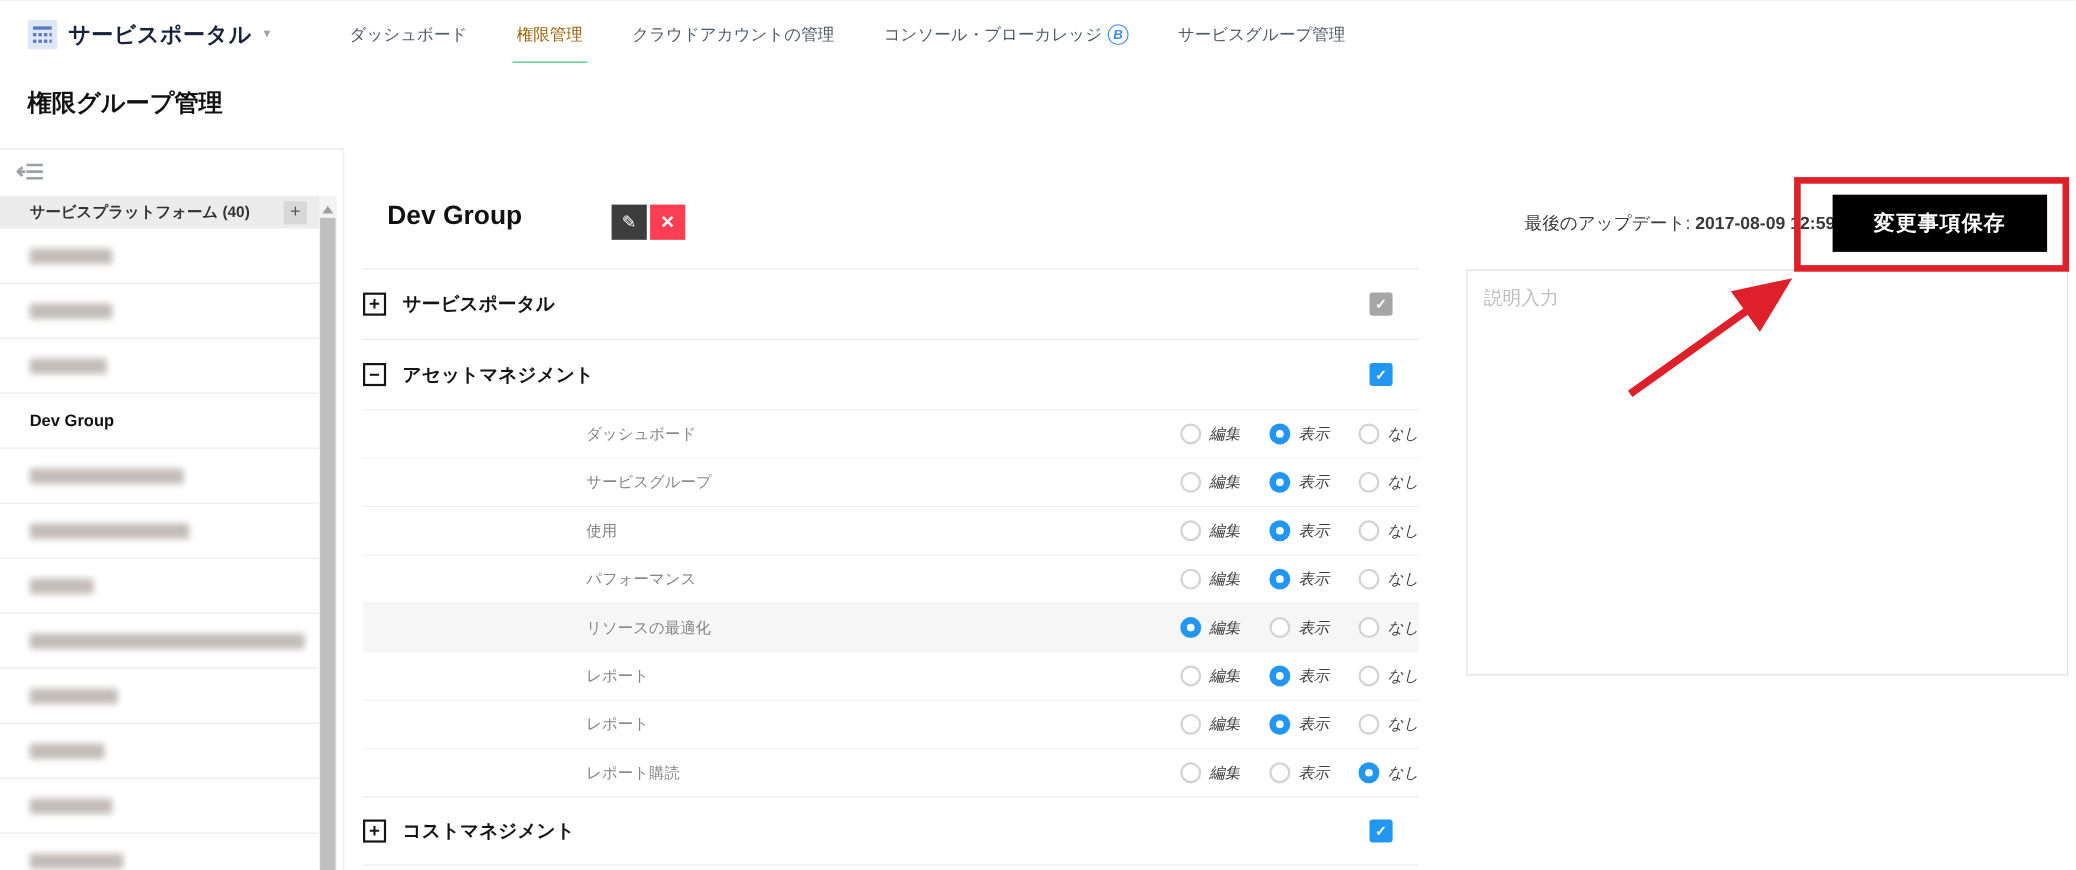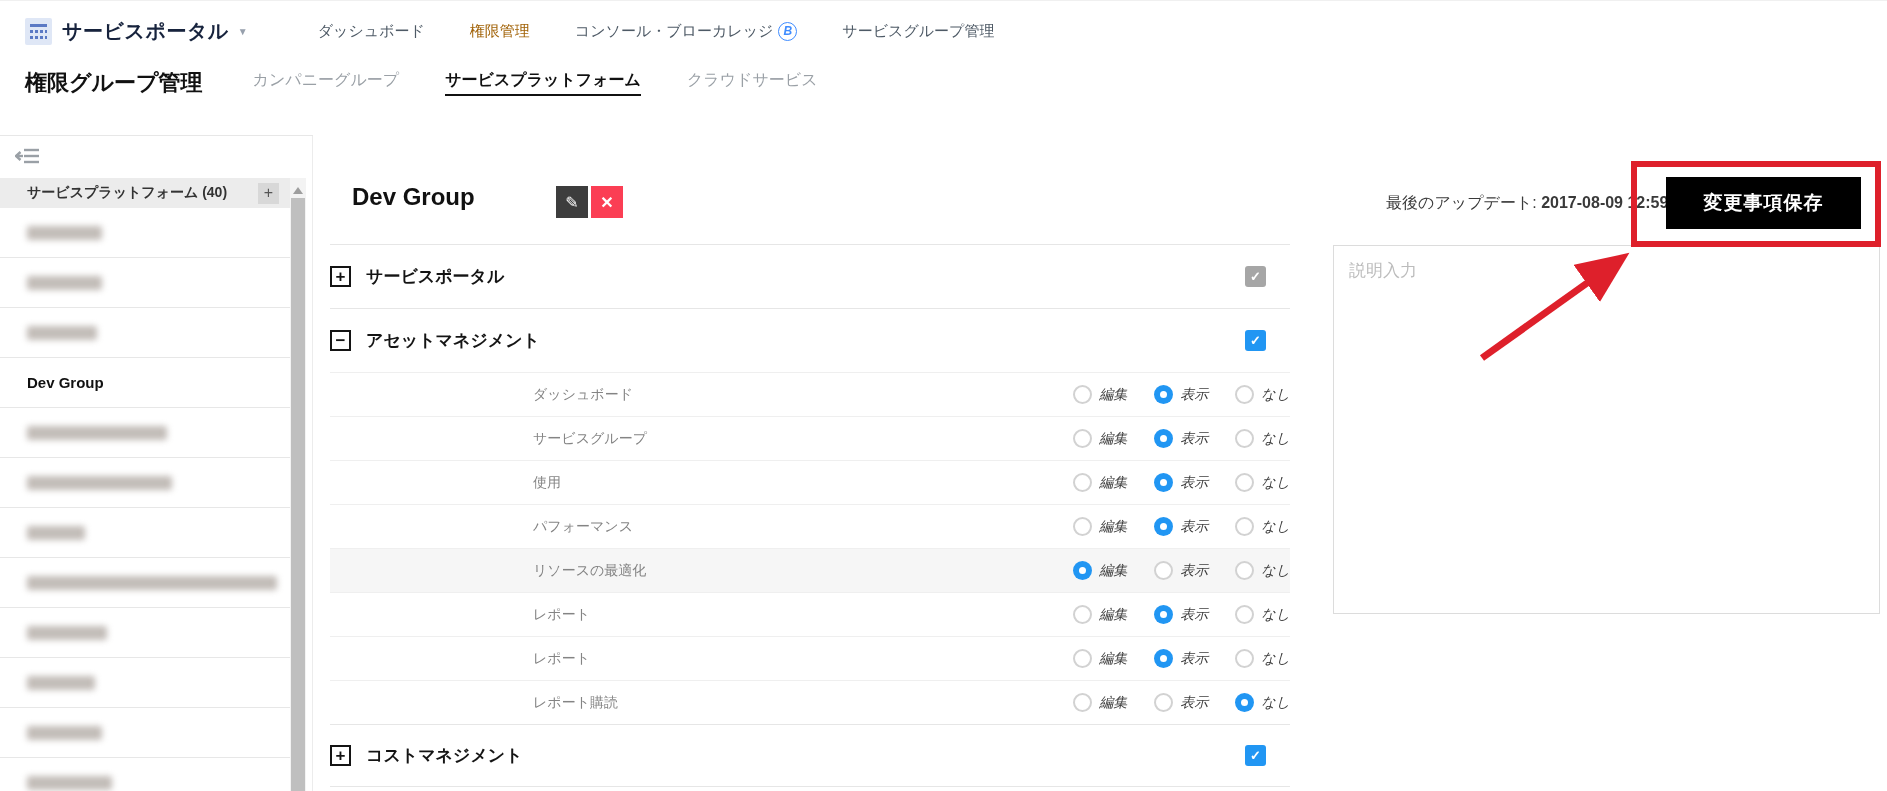--- a/index.html
+++ b/index.html
@@ -17,21 +17,21 @@
   .nav-item { position:relative; display:flex; align-items:center; height:100%;
               font-size:15px; color:#4e5a66; cursor:pointer; white-space:nowrap; }
   .nav-item.active { color:#a16207; }
   .nav-item.active::after { content:""; position:absolute; left:-4px; right:-4px; bottom:0;
                             height:6px; background:var(--accent_green); }
   .badge-b { display:inline-flex; align-items:center; justify-content:center;
              width:19px; height:19px; margin-left:5px; border:1.5px solid #3f8cff;
              border-radius:50%; color:#3f8cff; font-size:12px; font-style:italic; font-weight:bold; }
 
   
-  .page-header { position:absolute; top:46px; left:0; width:100%; height:73px;
+  .page-header { position:absolute; top:57px; left:0; width:100%; height:73px;
                  display:flex; align-items:center; background:#fff; }
   .page-title { font-size:22px; font-weight:bold; color:#111; margin-left:25px; white-space:nowrap; }
   .page-tabs { display:flex; gap:46px; margin-left:50px; }
   .tab { font-size:16px; color:#9aa0a6; cursor:pointer; padding-bottom:3px; white-space:nowrap; }
   .tab.active { color:#111; font-weight:bold; border-bottom:2px solid #111; }
   .header-underline { position:absolute; top:135px; left:0; width:313px; height:1px; background:#e7e7e7; }
   .vline { position:absolute; top:136px; left:312px; bottom:0; width:1px; background:#ececec; }
 
   
   .collapse-icon { position:absolute; left:15px; top:146px; cursor:pointer; }
@@ -126,36 +126,34 @@
     <span class="logo-title">サービスポータル</span>
     <span class="logo-caret">▼</span>
     <div class="nav-items">
         <div class="nav-item">
           <span>ダッシュボード</span>
         </div>
         <div class="nav-item active">
           <span>権限管理</span>
         </div>
         <div class="nav-item">
+          <span>クラウドアカウントの管理</span>
+        </div>
+        <div class="nav-item">
           <span>コンソール・ブローカレッジ</span>
           <span class="badge-b">B</span>
         </div>
         <div class="nav-item">
           <span>サービスグループ管理</span>
         </div>
       </div>
   </div>
 
   <div class="page-header">
     <span class="page-title">権限グループ管理</span>
-    <div class="page-tabs">
-        <div class="tab">カンパニーグループ</div>
-        <div class="tab active">サービスプラットフォーム</div>
-        <div class="tab">クラウドサービス</div>
-      </div>
   </div>
   <div class="header-underline"></div>
   <div class="vline"></div>
 
   <svg class="collapse-icon" width="26" height="20" viewBox="0 0 26 20">
     <g stroke="#9aa0a6" stroke-width="2.4" fill="none">
       <path d="M9 4 L24 4"></path>
         <path d="M9 10 L24 10"></path>
         <path d="M9 16 L24 16"></path>
       <path d="M8 10 L1 10"></path>

